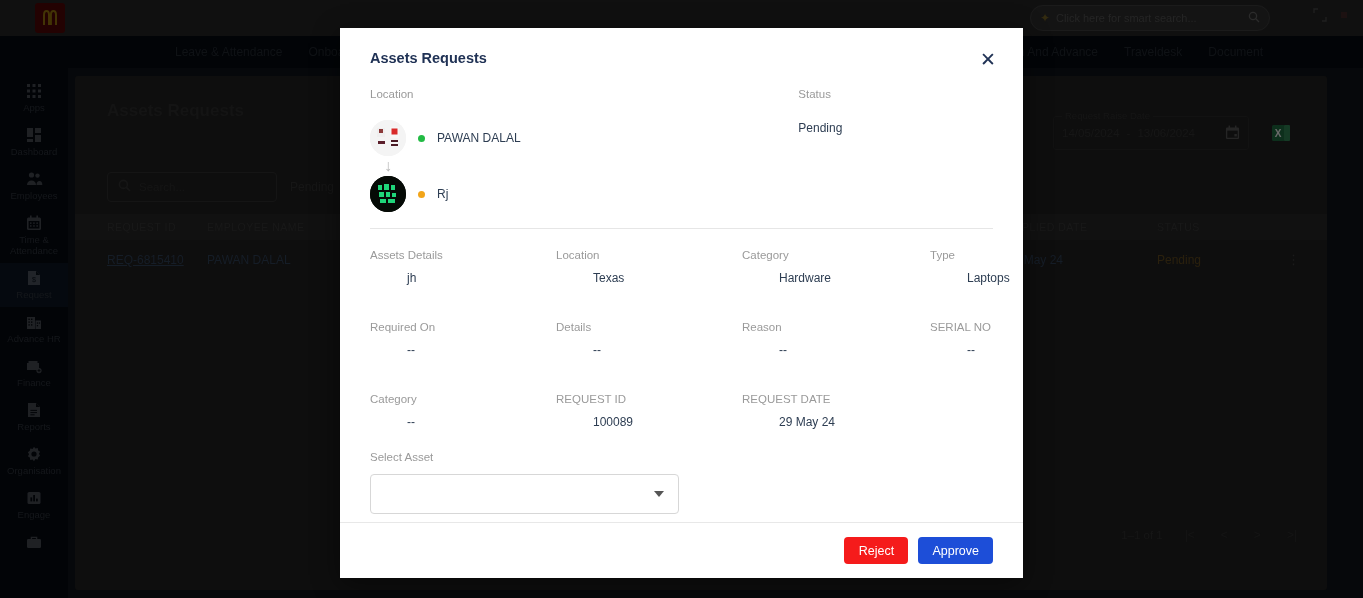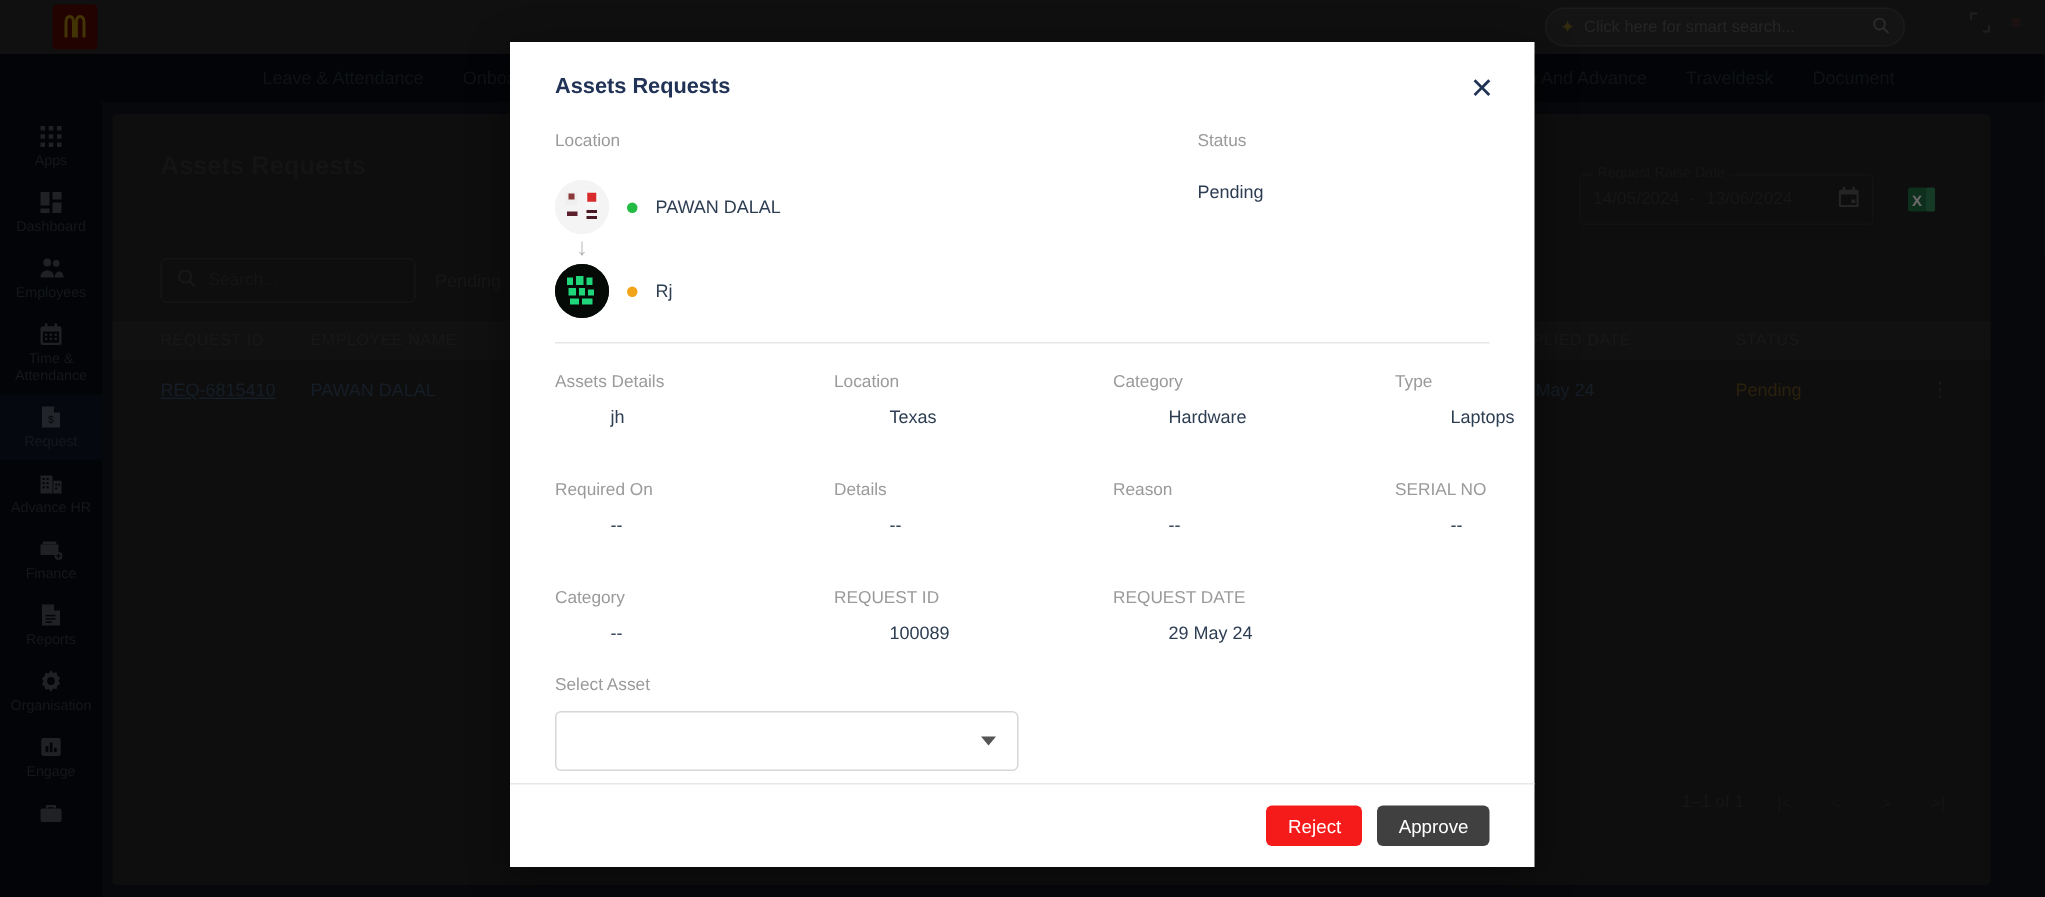--- a/index.html
+++ b/index.html
@@ -214,21 +214,21 @@
     display: flex; align-items: center; justify-content: flex-end;
     gap: 10px; padding: 0 30px;
   }
   .btn {
     border: none; border-radius: 4px;
     height: 27px; min-width: 64px; padding: 0 14px;
     color: #fff; font-size: 12.5px; cursor: pointer;
     font-family: Liberation Sans, sans-serif;
   }
   .btn-reject { background: #f51b1b; }
-  .btn-approve { background: #404040; }
+  .btn-approve { background: #1d4ed8; }
 </style>
 </head>
 <body>
 
 <div id="app">
 
   <div class="bg-layer">
 
     <div class="topbar">
       <div class="topbar-inner">

